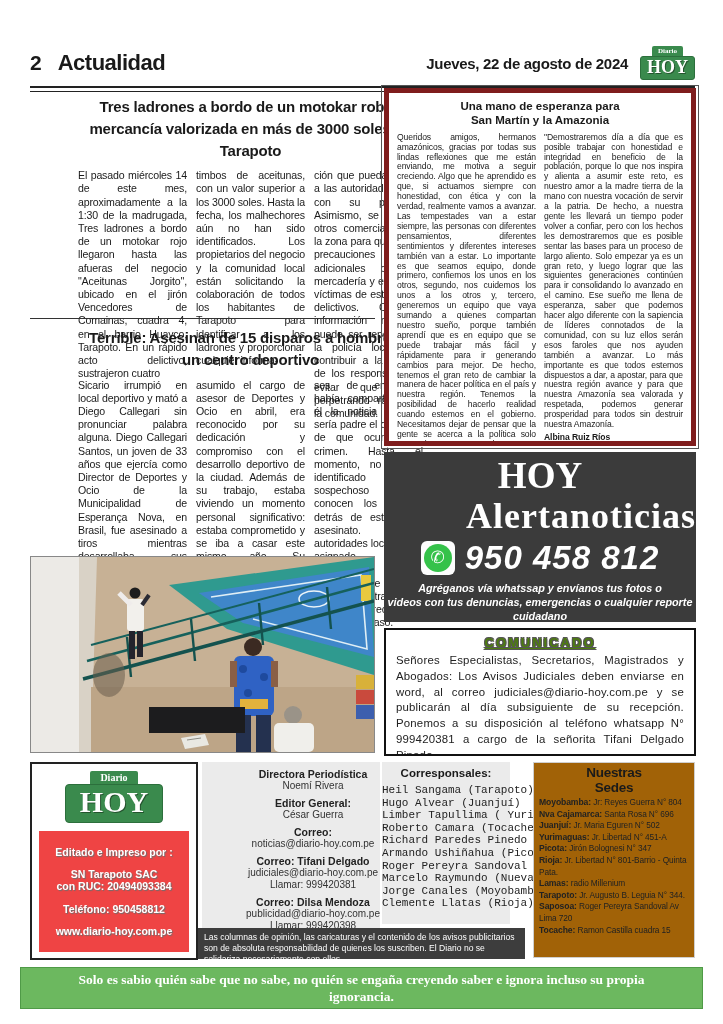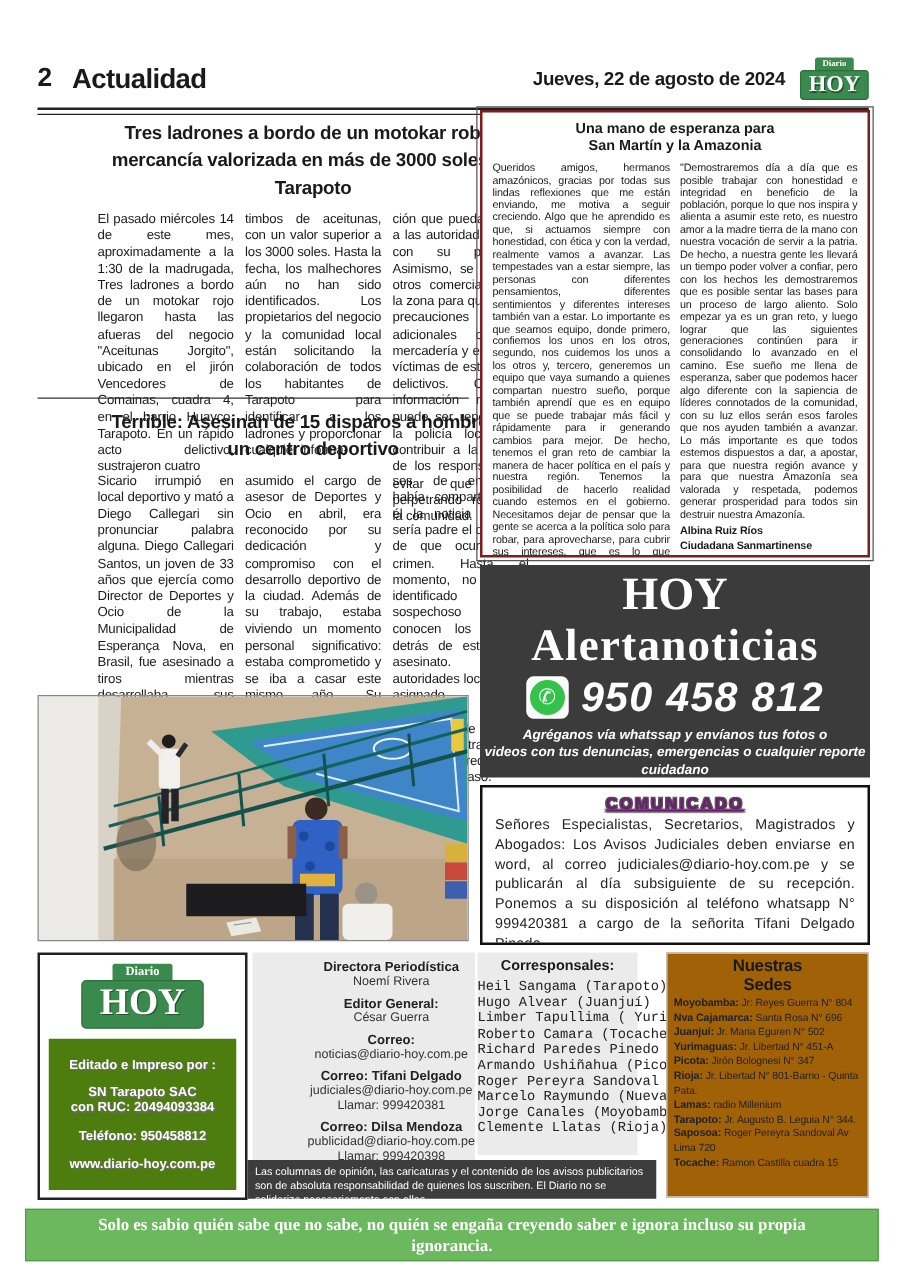--- a/index.html
+++ b/index.html
@@ -22,46 +22,46 @@
   .article-title { font-size:15px; font-weight:bold; text-align:center; line-height:1.45; padding:4px 6px 8px 6px; letter-spacing:-0.2px; }
   .article-cols { display:flex; gap:9px; }
   .article-col { flex:1; font-size:10.6px; line-height:13.2px; text-align:justify; letter-spacing:-0.15px; }
   .divider { position:absolute; left:30px; width:345px; border-top:1.5px solid #333; }
 
   
   .photo-wrap { position:absolute; left:30px; top:556px; width:345px; height:197px; border:1px solid #888; overflow:hidden; }
   .photo-wrap svg { display:block; }
 
   
-  .opinion-box { position:absolute; left:384px; top:88px; width:312px; height:358px; border:2px solid #7f1d1d; outline:1px solid #555; outline-offset:2px; background:#fff; padding:6px 8px; overflow:hidden; }
+  .opinion-box { position:absolute; left:384px; top:88px; width:312px; height:358px; border:5px solid #7f1d1d; outline:1px solid #555; outline-offset:2px; background:#fff; padding:6px 8px; overflow:hidden; }
   .opinion-title { text-align:center; font-weight:bold; font-size:11.5px; line-height:1.25; padding-bottom:5px; }
   .opinion-cols { display:flex; gap:8px; }
   .opinion-col { flex:1; font-size:8.6px; line-height:9.9px; text-align:justify; letter-spacing:-0.1px; }
   .signature { font-size:8.6px; line-height:10px; font-weight:600; margin-top:2px; }
 
   
   .alert-box { position:absolute; left:384px; top:452px; width:312px; height:170px; background:#3b3b3b; color:#fff; text-align:center; padding-top:4px; overflow:hidden; }
   .alert-hoy { font-family:"Liberation Serif", serif; font-weight:bold; font-size:37px; line-height:40px; }
-  .alert-name { font-family:"Liberation Serif", serif; font-weight:bold; font-size:36px; line-height:40px; letter-spacing:1px; }
+  .alert-name { font-family:"Liberation Serif", serif; font-weight:bold; font-size:36px; line-height:40px; letter-spacing:1px;text-align:right; }
   .alert-phone-row { display:flex; align-items:center; justify-content:center; gap:10px; margin-top:3px; }
   .wa-badge { width:34px; height:34px; background:#fdfdfd; border-radius:6px; display:flex; align-items:center; justify-content:center; }
   .wa-circle { width:28px; height:28px; background:#35c24a; border-radius:50%; color:#fff; font-size:17px; line-height:28px; text-align:center; }
   .alert-phone { font-size:33px; font-weight:bold; font-style:italic; letter-spacing:1px;text-align:center; }
   .alert-tag { font-size:10.8px; font-weight:bold; font-style:italic; line-height:14px; margin-top:4px; }
 
   
   .comunicado-box { position:absolute; left:384px; top:628px; width:312px; height:128px; border:2px solid #111; background:#fff; padding:5px 10px; overflow:hidden; }
-  .comunicado-title { text-align:center; font-weight:bold; font-size:13px; letter-spacing:2px; color:#701a75; text-shadow:-1px -1px 0 #555,1px -1px 0 #555,-1px 1px 0 #555,1px 1px 0 #555; text-decoration:underline; margin-bottom:3px; }
+  .comunicado-title { text-align:center; font-weight:bold; font-size:13px; letter-spacing:2px; color:#4d7c0f; text-shadow:-1px -1px 0 #555,1px -1px 0 #555,-1px 1px 0 #555,1px 1px 0 #555; text-decoration:underline; margin-bottom:3px; }
   .comunicado-body { font-size:11.4px; line-height:15.8px; text-align:justify; color:#222; letter-spacing:0.2px; }
 
   
   .publisher-box { position:absolute; left:30px; top:762px; width:168px; height:198px; border:2px solid #222; background:#fff; display:flex; flex-direction:column; align-items:center; padding-top:7px; }
   .publisher-box .logo-tab { font-size:10px; padding:1px 10px; }
   .publisher-box .logo-main { font-size:30px; line-height:34px; padding:0 14px 3px 14px; border-radius:4px; }
-  .publisher-gray { margin-top:8px; width:150px; flex:1; margin-bottom:6px; background:#4d7c0f; color:#fff; font-weight:bold; font-size:10.5px; text-align:center; display:flex; flex-direction:column; justify-content:space-evenly; padding:4px; text-shadow:1px 1px 1px #6e6e6e; }
+  .publisher-gray { margin-top:8px; width:150px; flex:1; margin-bottom:6px; background:#ef4444; color:#fff; font-weight:bold; font-size:10.5px; text-align:center; display:flex; flex-direction:column; justify-content:space-evenly; padding:4px; text-shadow:1px 1px 1px #6e6e6e; }
 
   .staff-panel { position:absolute; left:202px; top:762px; width:178px; height:196px; background:#ebebeb; text-align:center; padding-top:6px; font-size:10px;padding-left:44px; }
   .staff-entry { margin-bottom:5px; }
   .staff-label { font-weight:bold; font-size:10.5px; color:#222; }
   .staff-value { font-size:10px; color:#333; line-height:12px; }
 
   .corr-panel { position:absolute; left:382px; top:762px; width:128px; height:162px; background:#ebebeb; text-align:center; padding-top:5px; }
   .corr-title { font-weight:bold; font-size:11.5px; margin-bottom:5px; }
   .corr-item { font-size:11px; line-height:12.6px; white-space:nowrap; color:#222;font-family:Liberation Mono, monospace; }
 

